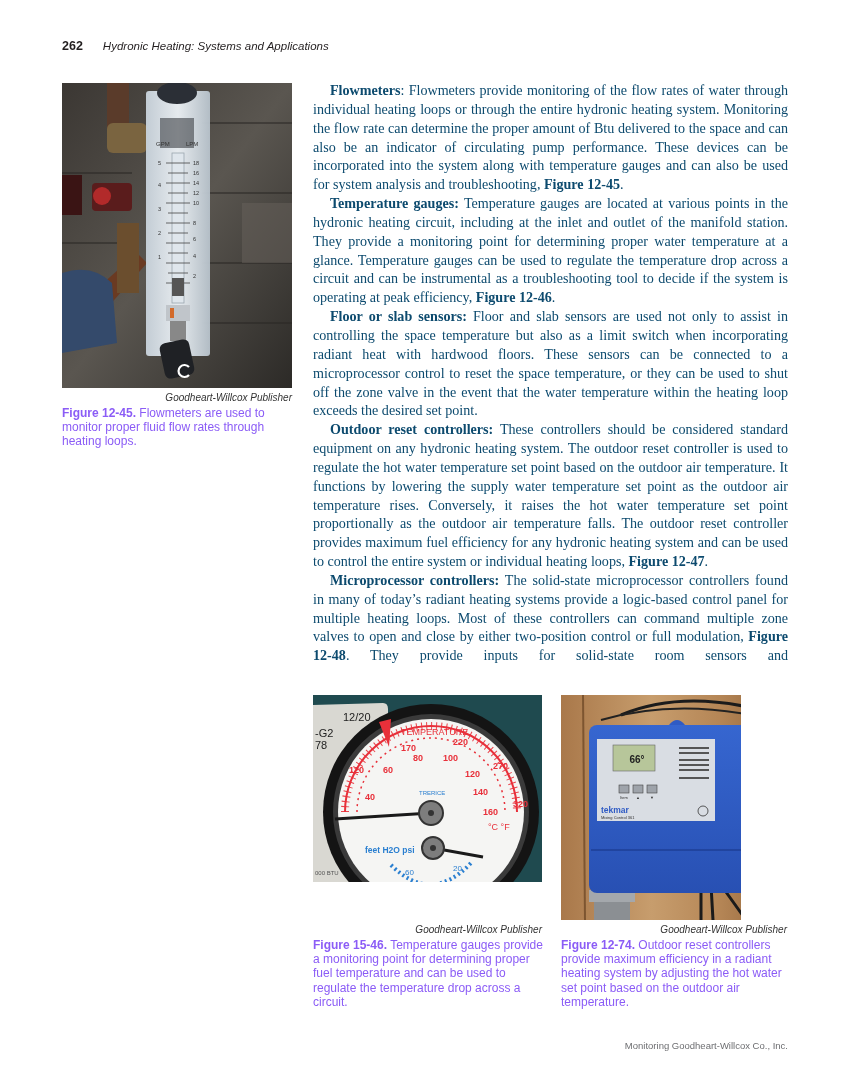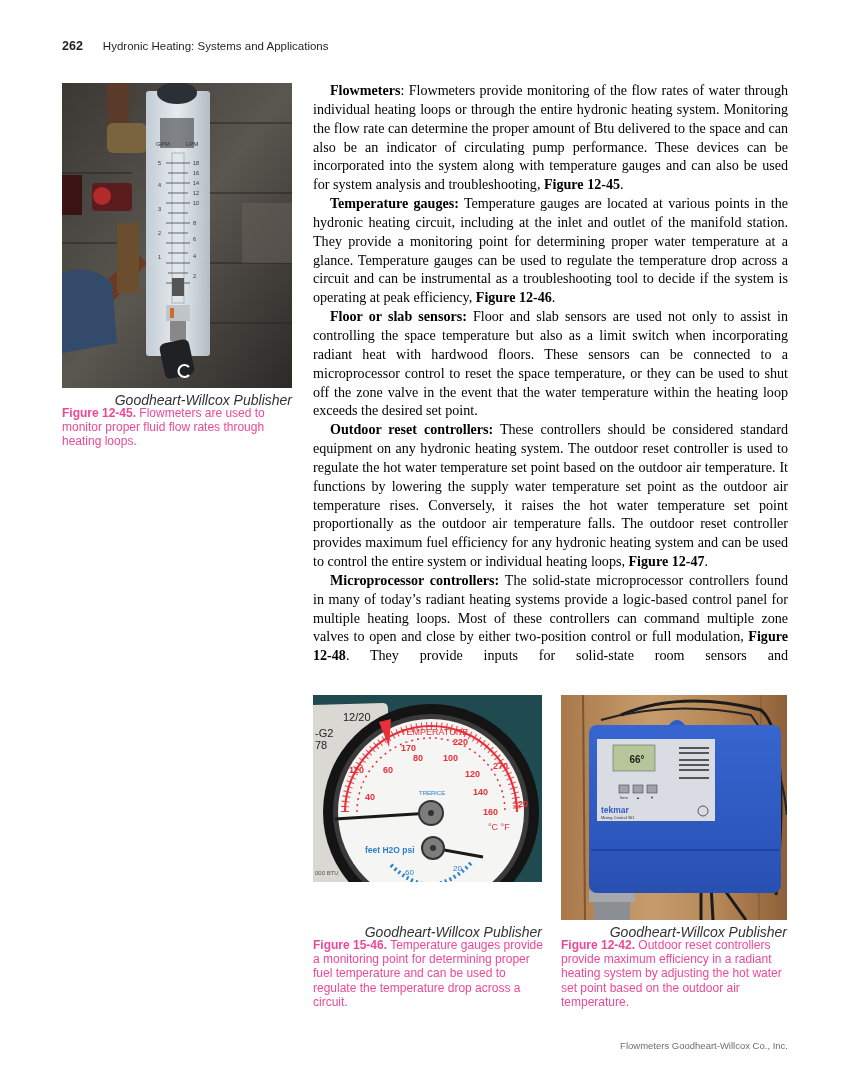--- a/index.html
+++ b/index.html
@@ -3,37 +3,37 @@
 <meta charset="utf-8">
 <style>
   html, body { margin: 0; padding: 0; }
   body {
     width: 849px; height: 1087px; background: #ffffff; position: relative; overflow: hidden;
     font-family: "Liberation Sans", sans-serif; color: #231f20;
   }
   .abs { position: absolute; }
   .running-head { left: 62px; top: 39px; font-size: 12px; color: #231f20; white-space: nowrap; }
   .running-head .pnum { font-weight: bold; font-size: 12.5px; margin-right: 20px; }
-  .running-head .rtitle { font-size: 11.5px; }
+  .running-head .rtitle { font-size: 11.5px; font-style: italic; }
 
   .body-col {
     left: 313px; top: 81px; width: 475px;
     font-family: "Liberation Serif", "DejaVu Serif", serif;
-    font-size: 14.1px; line-height: 18.85px; text-align: justify; color: #000000;
+    font-size: 14.1px; line-height: 18.85px; text-align: justify; color: #0c4a6e;
   }
   .body-col p { margin: 0; text-indent: 17px; }
   .body-col b { font-weight: bold; }
 
   .photo { overflow: hidden; }
   .credit {
-    font-family: "Liberation Sans", sans-serif; font-style: italic; font-size: 14px;
+    font-family: "Liberation Sans", sans-serif; font-style: italic; font-size: 10px;
     color: #333; text-align: right; white-space: nowrap;
   }
   .caption {
-    font-family: "Liberation Sans", sans-serif; font-size: 12px; line-height: 14.2px; color: #ec4899;
+    font-family: "Liberation Sans", sans-serif; font-size: 12px; line-height: 14.2px; color: #8b5cf6;
   }
   .caption b { font-weight: bold; }
   .copyright { font-size: 9.5px; color: #6d6e71; white-space: nowrap; }
 </style>
 </head>
 <body>
 
 <div class="abs running-head">
   <span class="pnum">262</span><span class="rtitle">Hydronic Heating: Systems and Applications</span>
 </div>
@@ -190,21 +190,21 @@
     <line x1="120" y1="153" x2="170" y2="162" stroke="#1a1a1a" stroke-width="3"></line>
     <circle cx="120" cy="153" r="11" fill="#7d7d7d" stroke="#333" stroke-width="2"></circle>
     <circle cx="120" cy="153" r="3" fill="#333"></circle>
   </svg>
 </div>
 <div class="abs credit" style="left:313px; top:924px; width:229px;">Goodheart-Willcox Publisher</div>
 <div class="abs caption" style="left:313px; top:938px; width:232px;">
   <b>Figure 15-46.</b><span> Temperature gauges provide a monitoring point for determining proper fuel temperature and can be used to regulate the temperature drop across a circuit.</span>
 </div>
 
-<div class="abs photo" style="left:561px; top:695px; width:226px; height:225px;">
+<div class="abs photo" style="left:561px; top:695px; width:180px; height:225px;">
   <svg width="226" height="225" viewBox="0 0 226 225">
     <defs>
       <linearGradient id="wood" x1="0" y1="0" x2="1" y2="0">
         <stop offset="0" stop-color="#a9784a"></stop>
           <stop offset="0.4" stop-color="#c79d6d"></stop>
           <stop offset="0.7" stop-color="#b58656"></stop>
           <stop offset="1" stop-color="#8d6038"></stop>
       </linearGradient>
       <linearGradient id="box" x1="0" y1="0" x2="0" y2="1">
         <stop offset="0" stop-color="#3666d0"></stop>
@@ -246,16 +246,16 @@
       <text x="77" y="104">▲</text>
       <text x="91" y="104">▼</text>
     </g>
     <text x="40" y="118" font-size="8.5" fill="#2f5bc4" font-weight="bold" font-family="Liberation Sans, sans-serif">tekmar</text>
     <text x="40" y="124" font-size="4" fill="#333" font-family="Liberation Sans, sans-serif">Mixing Control 361</text>
     <circle cx="142" cy="116" r="5" fill="none" stroke="#333" stroke-width="0.8"></circle>
   </svg>
 </div>
 <div class="abs credit" style="left:561px; top:924px; width:226px;">Goodheart-Willcox Publisher</div>
 <div class="abs caption" style="left:561px; top:938px; width:228px;">
-  <b>Figure 12-42.</b><span> Outdoor reset controllers provide maximum efficiency in a radiant heating system by adjusting the hot water set point based on the outdoor air temperature.</span>
-</div>
-
-<div class="abs copyright" style="right:61px; top:1040px;">Flowmeters Goodheart-Willcox Co., Inc.</div>
+  <b>Figure 12-74.</b><span> Outdoor reset controllers provide maximum efficiency in a radiant heating system by adjusting the hot water set point based on the outdoor air temperature.</span>
+</div>
+
+<div class="abs copyright" style="right:61px; top:1040px;">Monitoring Goodheart-Willcox Co., Inc.</div>
 
 </body></html>

